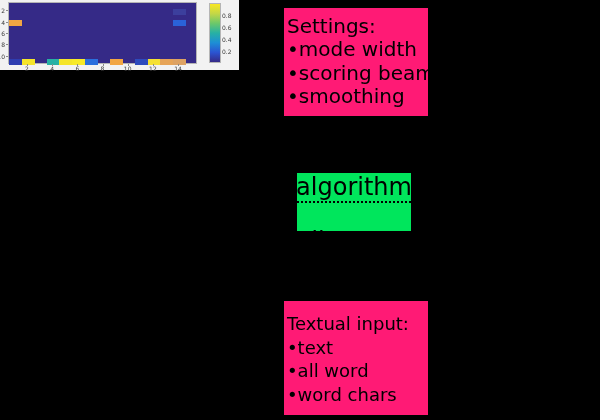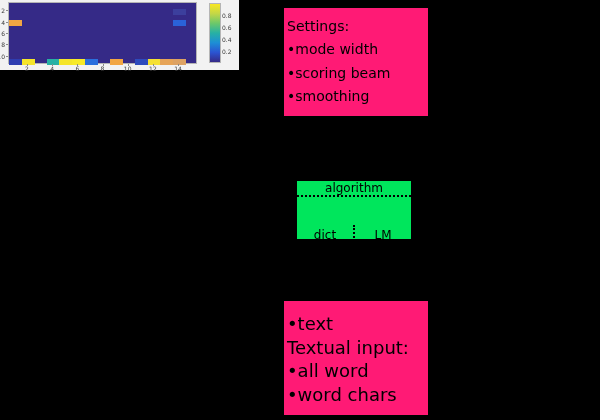--- a/index.html
+++ b/index.html
@@ -23,30 +23,30 @@
   }
   .tick-mark{position:absolute;background:#8a8a8a;}
   #heatmap-colorbar{
     position:absolute;left:209px;top:3px;width:12px;height:60px;
     box-sizing:border-box;border:1px solid #b5b5b5;
   }
   
   .box{position:absolute;box-sizing:border-box;border:2px solid #000;color:#000;}
   #settings-box{
     left:282px;top:6px;width:148px;height:112px;
-    padding:7px 1px 0 3px;font-size:14px;line-height:23.4px;
+    padding:7px 1px 0 3px;font-size:20px;line-height:23.4px;
   }
   #textual-box{
     left:282px;top:299px;width:148px;height:118px;
     padding:11px 1px 0 3px;font-size:18px;line-height:23.5px;
   }
   .box-line{white-space:nowrap;}
   #algorithm-box{
-    left:295px;top:179px;width:118px;height:62px;
-    display:flex;flex-direction:column;font-size:12px;gap:28px;
+    left:295px;top:171px;width:118px;height:62px;
+    display:flex;flex-direction:column;font-size:24px;gap:28px;
   }
   #algo-title-cell{
     flex:1 1 auto;display:flex;align-items:center;justify-content:center;
     border-bottom:2px dotted #000;
   }
   #algo-option-row{display:flex;height:20px;justify-content:space-between;}
   .algo-cell{
     flex:1 1 50%;display:flex;align-items:center;justify-content:center;
     line-height:20px;
   }
@@ -117,19 +117,19 @@
 
   <div class="box" id="algorithm-box" style="background: rgb(0, 230, 92);">
     <div id="algo-title-cell">algorithm</div>
     <div id="algo-option-row">
       <div class="algo-cell" id="algo-cell-dict">dict</div>
       <div class="algo-cell" id="algo-cell-lm">LM</div>
     </div>
   </div>
 
   <div class="box" id="textual-box" style="background: rgb(255, 26, 117);">
+    <div class="box-line">Textual input:</div>
     <div class="box-line">•text</div>
-    <div class="box-line">Textual input:</div>
     <div class="box-line">•all word</div>
     <div class="box-line">•word chars</div>
   </div>
 
 </div>
 
 </body></html>

